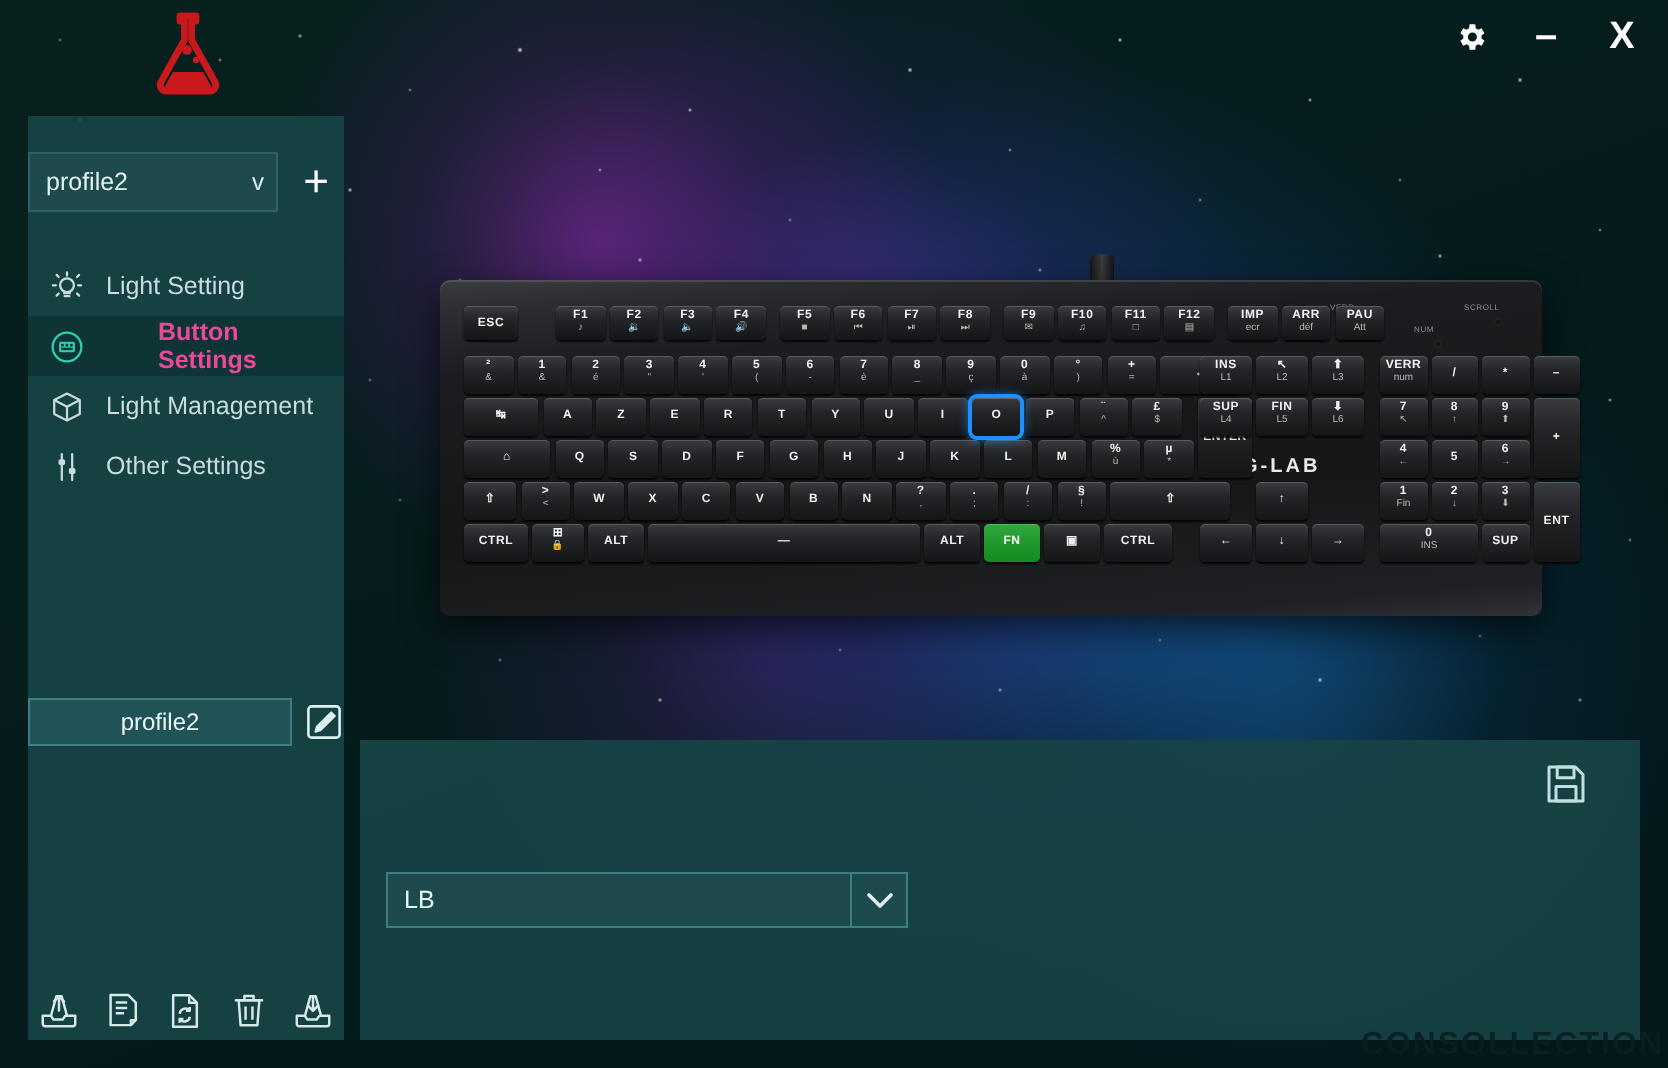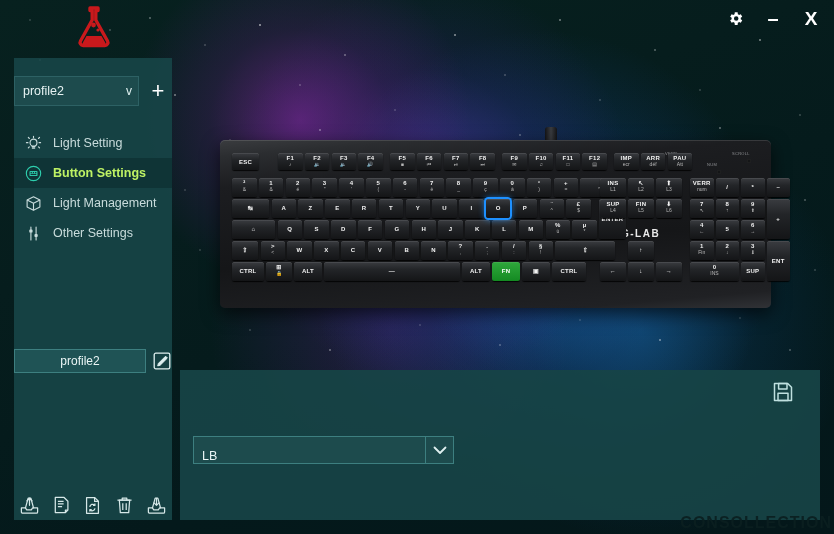--- a/index.html
+++ b/index.html
@@ -103,21 +103,21 @@
     display: flex; align-items: center; justify-content: center;
     color: #fff; font-size: 22px; font-weight: 300; line-height: 1; cursor: pointer;
     background: transparent;
   }
   #nav { position: absolute; top: 128px; left: 14px; width: 158px; z-index: 31; }
   .nav-item {
     height: 30px; display: flex; align-items: center; gap: 10px;
     padding-left: 10px; color: #c9dcdc; font-size: 12.5px; cursor: pointer;
   }
   .nav-item.active { background: #0f3436; color: #ffffff; font-weight: bold; }
-  .nav-item.active .nav-label { color: #bef264; }
+  .nav-item.active .nav-label { color: #ec4899; margin-left: 26px; }
   .nav-ico { width: 19px; height: 19px; flex: 0 0 19px; display: block; }
   #profile-btn-row {
     position: absolute; top: 349px; left: 14px; width: 158px; height: 24px;
     display: flex; align-items: center; gap: 6px; z-index: 31;
   }
   #profile-btn {
     flex: 1; height: 24px;
     background: #1f5355; border: 1px solid #3d7f80;
     color: #eaf5f5; font-size: 12px;
     display: flex; align-items: center; justify-content: center; cursor: pointer;
@@ -145,21 +145,21 @@
     display: flex; align-items: center; justify-content: center;
   }
   .combo-arrow svg { width: 14px; height: 9px; }
   #func-label {
     position: absolute; left: 16px; top: 47px;
     color: #e3f0f0; font-size: 12.5px;
   }
   #combo-func {
     position: absolute; left: 13px; top: 66px; width: 261px; height: 28px;
     background: #1d4b4d; border: 1px solid #3d7f80;
-    display: flex; align-items: flex-end; cursor: pointer;
+    display: flex; align-items: center; cursor: pointer;
   }
   #combo-func .txt { flex: 1; padding-left: 8px; color: #eaf5f5; font-size: 12.5px; }
   #save-btn {
     position: absolute; right: 25px; top: 10px; width: 24px; height: 24px; cursor: pointer;
   }
   
   #kb {
     position: absolute; left: 220px; top: 140px;
     width: 551px; height: 168px;
     background: linear-gradient(175deg, #3a3c3f 0%, #2b2d30 8%, #1c1d20 22%, #151618 60%, #202124 92%, #303236 100%);

